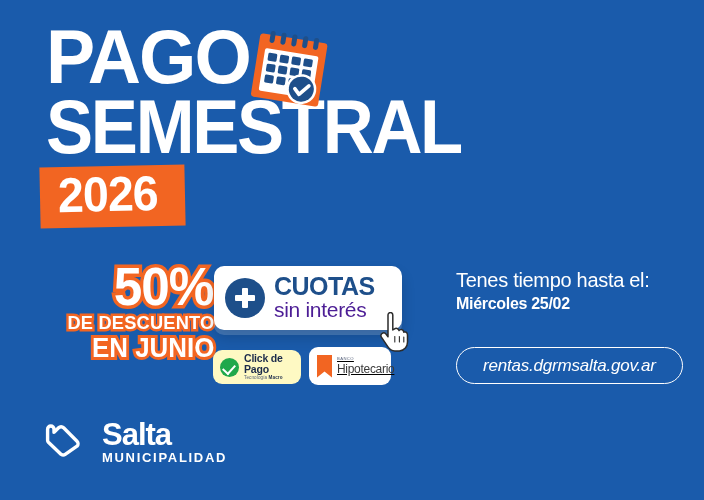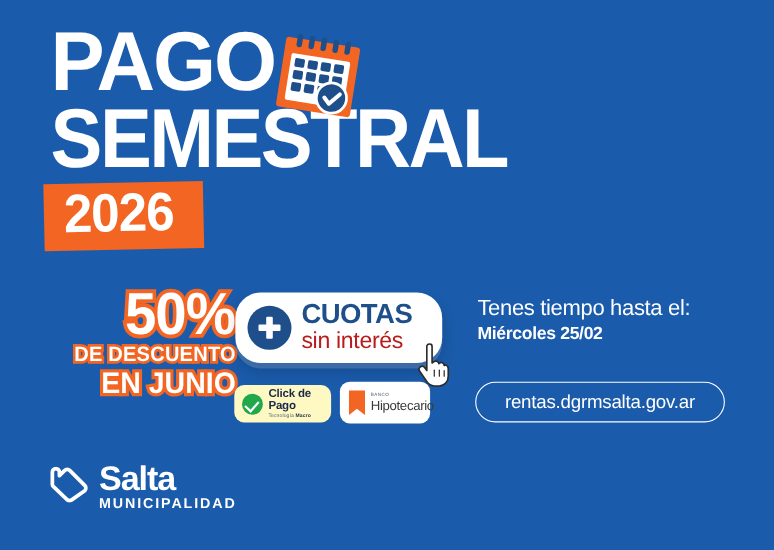--- a/index.html
+++ b/index.html
@@ -119,21 +119,21 @@
   }
 
   
   .cuotas-card {
     position:absolute;
     left:214px;
     top:266px;
     width:188px;
     height:64px;
     background:#ffffff;
-    border-radius:23px;
+    border-radius:10px;
     box-shadow:0 5px 0 rgba(255,255,255,0.16), 0 8px 14px rgba(0,0,0,0.16);
     display:flex;
     align-items:center;
     padding-left:11px;
   }
   .plus-circle {
     width:40px; height:40px;
     border-radius:50%;
     background:#1e4f8a;
     position:relative;
@@ -152,21 +152,21 @@
   .cuotas-title {
     font-size:25px;
     line-height:1;
     font-weight:bold;
     color:#1e4f8a;
     letter-spacing:-0.5px;
   }
   .cuotas-sub {
     font-size:21px;
     line-height:1.08;
-    color:#b91c1c;
+    color:#4c1d95;
     letter-spacing:-0.3px;
   }
 
   .hand-cursor {
     position:absolute;
     left:376px;
     top:312px;
     width:34px;
     height:40px;
   }
@@ -222,20 +222,21 @@
     position:absolute;
     left:309px;
     top:347px;
     width:82px;
     height:38px;
     background:#ffffff;
     border-radius:9px;
     display:flex;
     align-items:center;
     padding-left:8px;
+    text-decoration:underline;
   }
   .hip-mark {
     width:15px; height:23px;
     background:#f26522;
     flex:0 0 auto;
     clip-path:polygon(0 0, 100% 0, 100% 100%, 50% 74%, 0 100%);
   }
   .hip-text { margin-left:5px; }
   .hip-sub {
     font-size:4.2px;
@@ -247,61 +248,62 @@
     margin-top:1px;
     font-size:12px;
     line-height:1;
     color:#3a3a3a;
     letter-spacing:-0.3px;
   }
 
   
   .deadline {
     position:absolute;
-    left:434px;
+    left:456px;
     top:268px;
     color:#ffffff;
   }
   .deadline-l1 {
     font-size:20px;
     line-height:1.28;
     font-weight:normal;
     letter-spacing:-0.3px;
   }
   .deadline-l2 {
     font-size:16px;
     line-height:1.28;
     font-weight:bold;
     letter-spacing:-0.3px;
   }
 
   .url-pill {
     position:absolute;
-    left:432px;
+    left:456px;
     top:347px;
     padding:9px 26px;
     border:1.6px solid #ffffff;
     border-radius:999px;
     color:#ffffff;
     font-size:17px;
     line-height:1;
     letter-spacing:-0.2px;
     white-space:nowrap;
+    font-style:italic;
   }
 
   
   .salta-logo {
     position:absolute;
     left:44px;
     top:420px;
     display:flex;
     align-items:flex-start;
   }
   .salta-mark { width:38px; height:33px; flex:0 0 auto; margin-top:4px; }
-  .salta-text { margin-left:8px; }
+  .salta-text { margin-left:20px; }
   .salta-name {
     font-size:31px;
     line-height:0.95;
     font-weight:bold;
     color:#ffffff;
     letter-spacing:-1px;
   }
   .salta-muni {
     margin-top:2px;
     font-size:13px;

